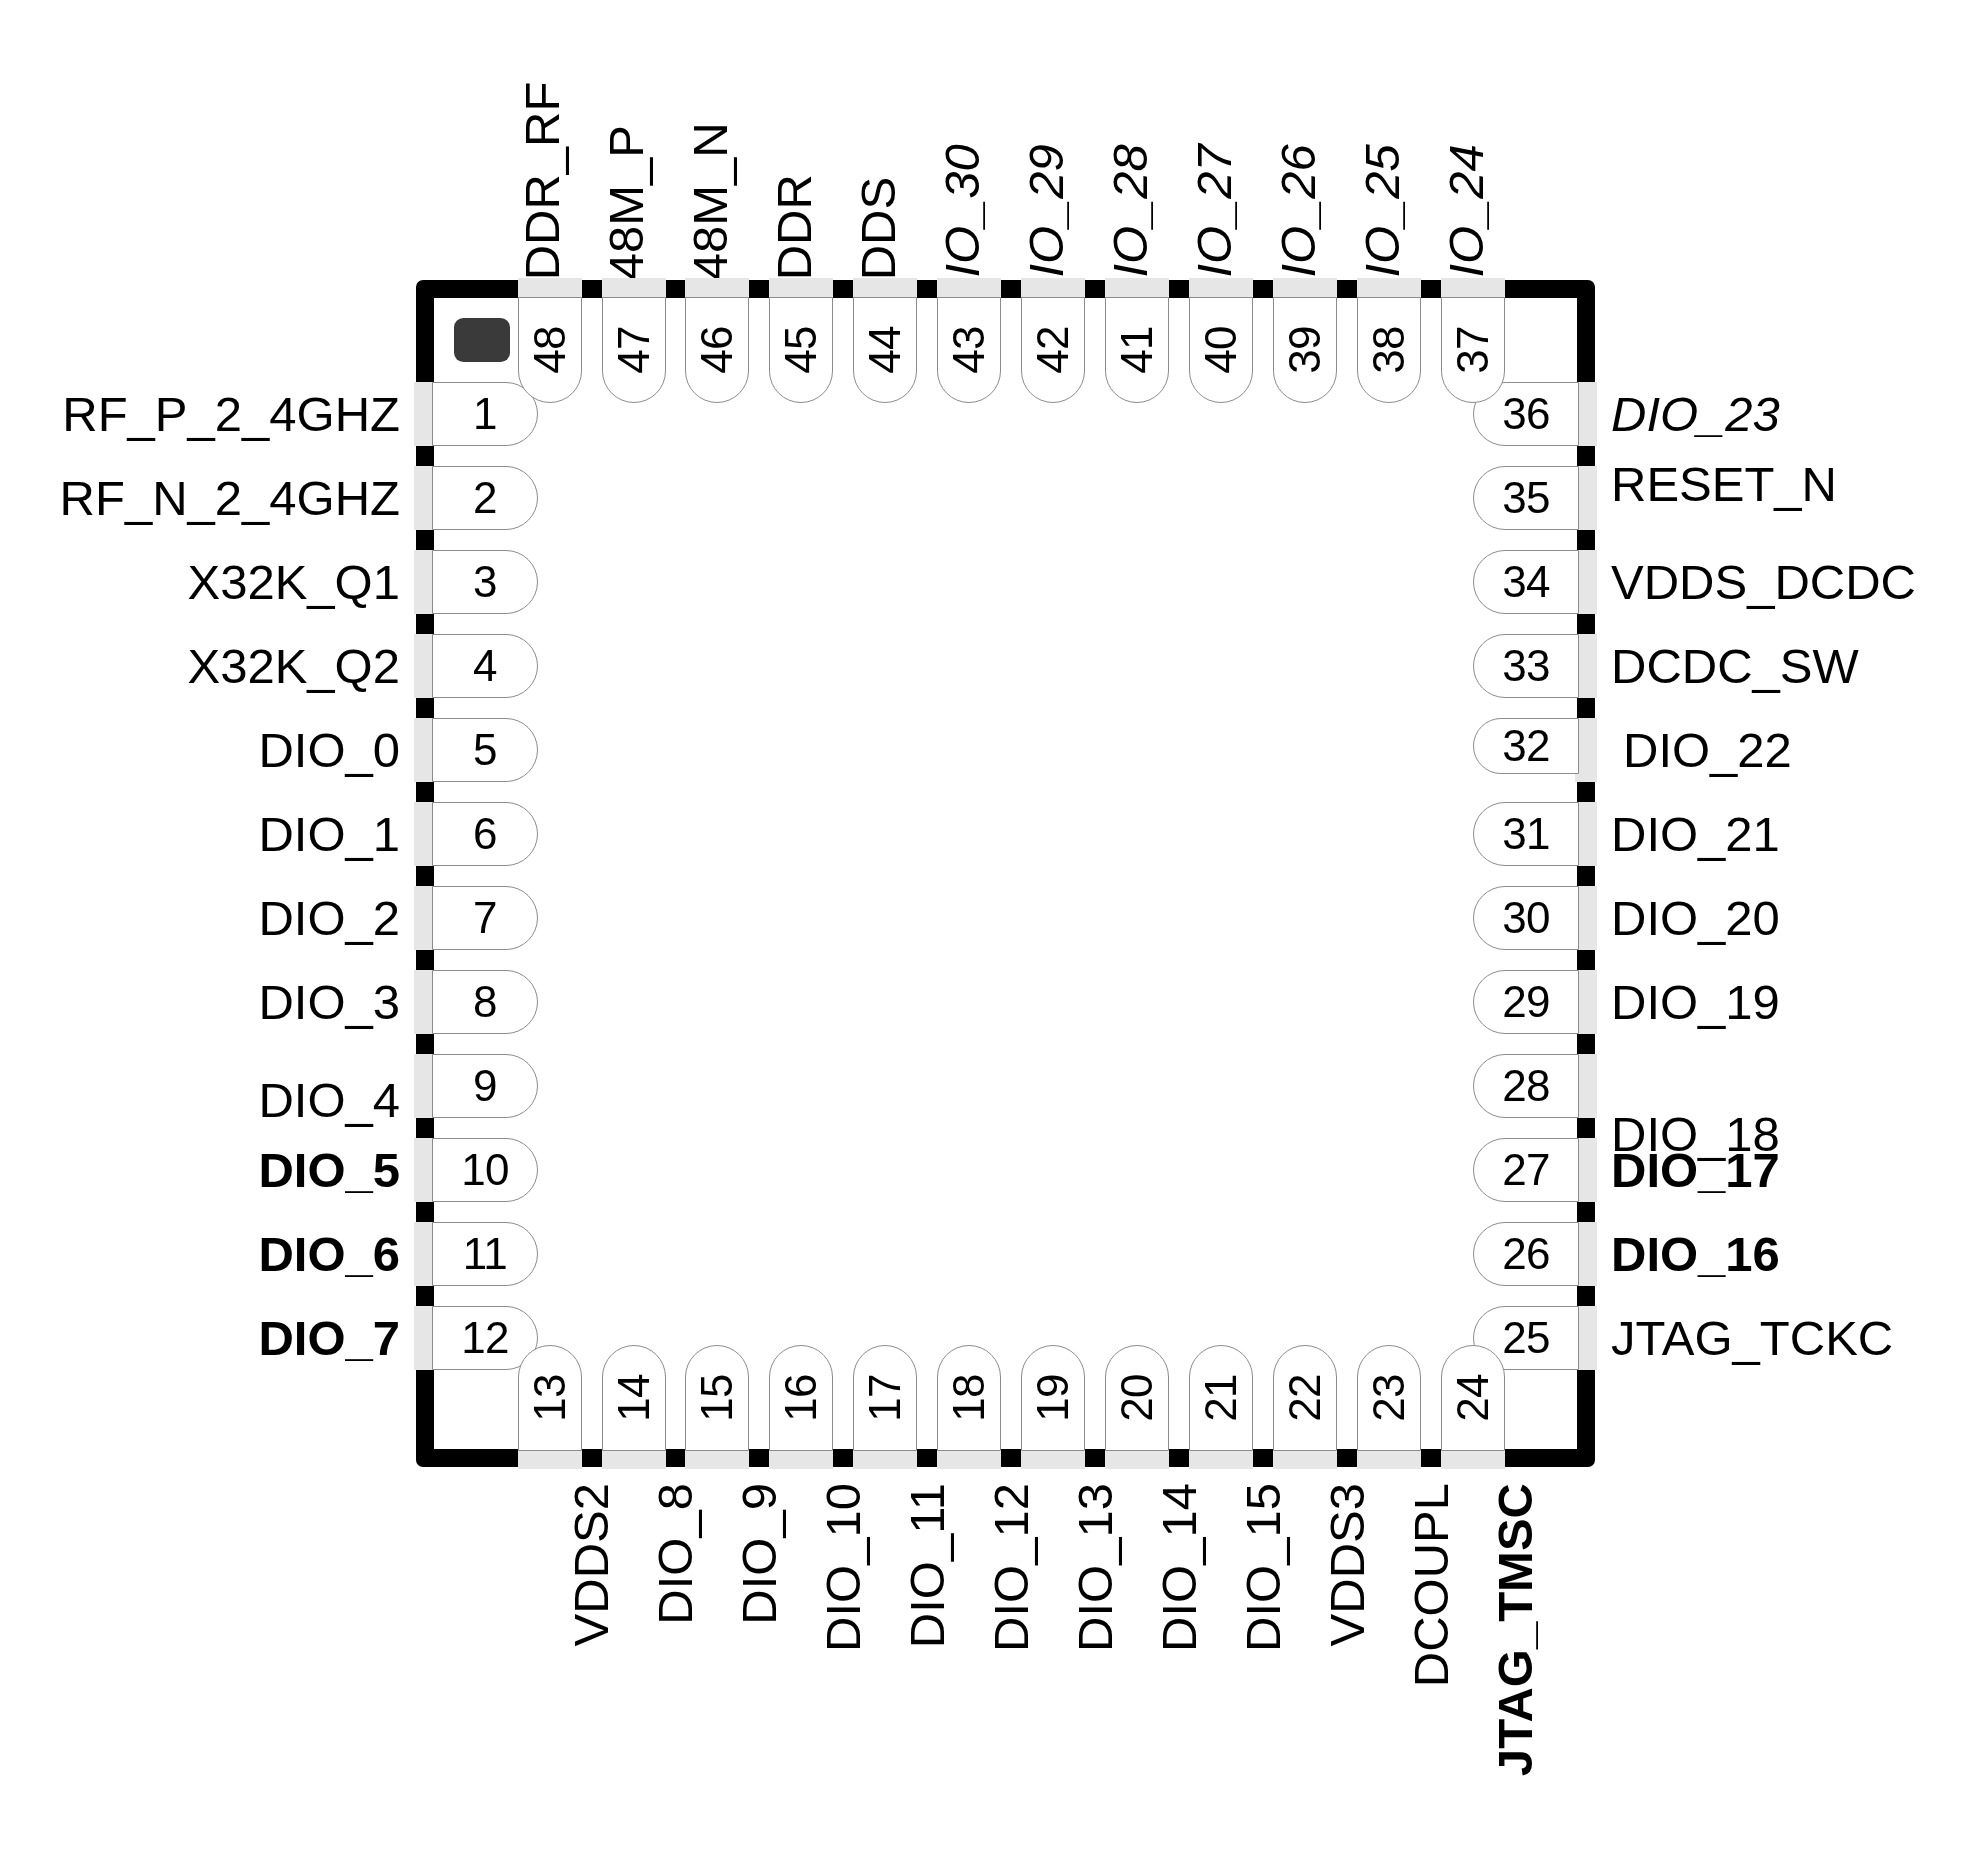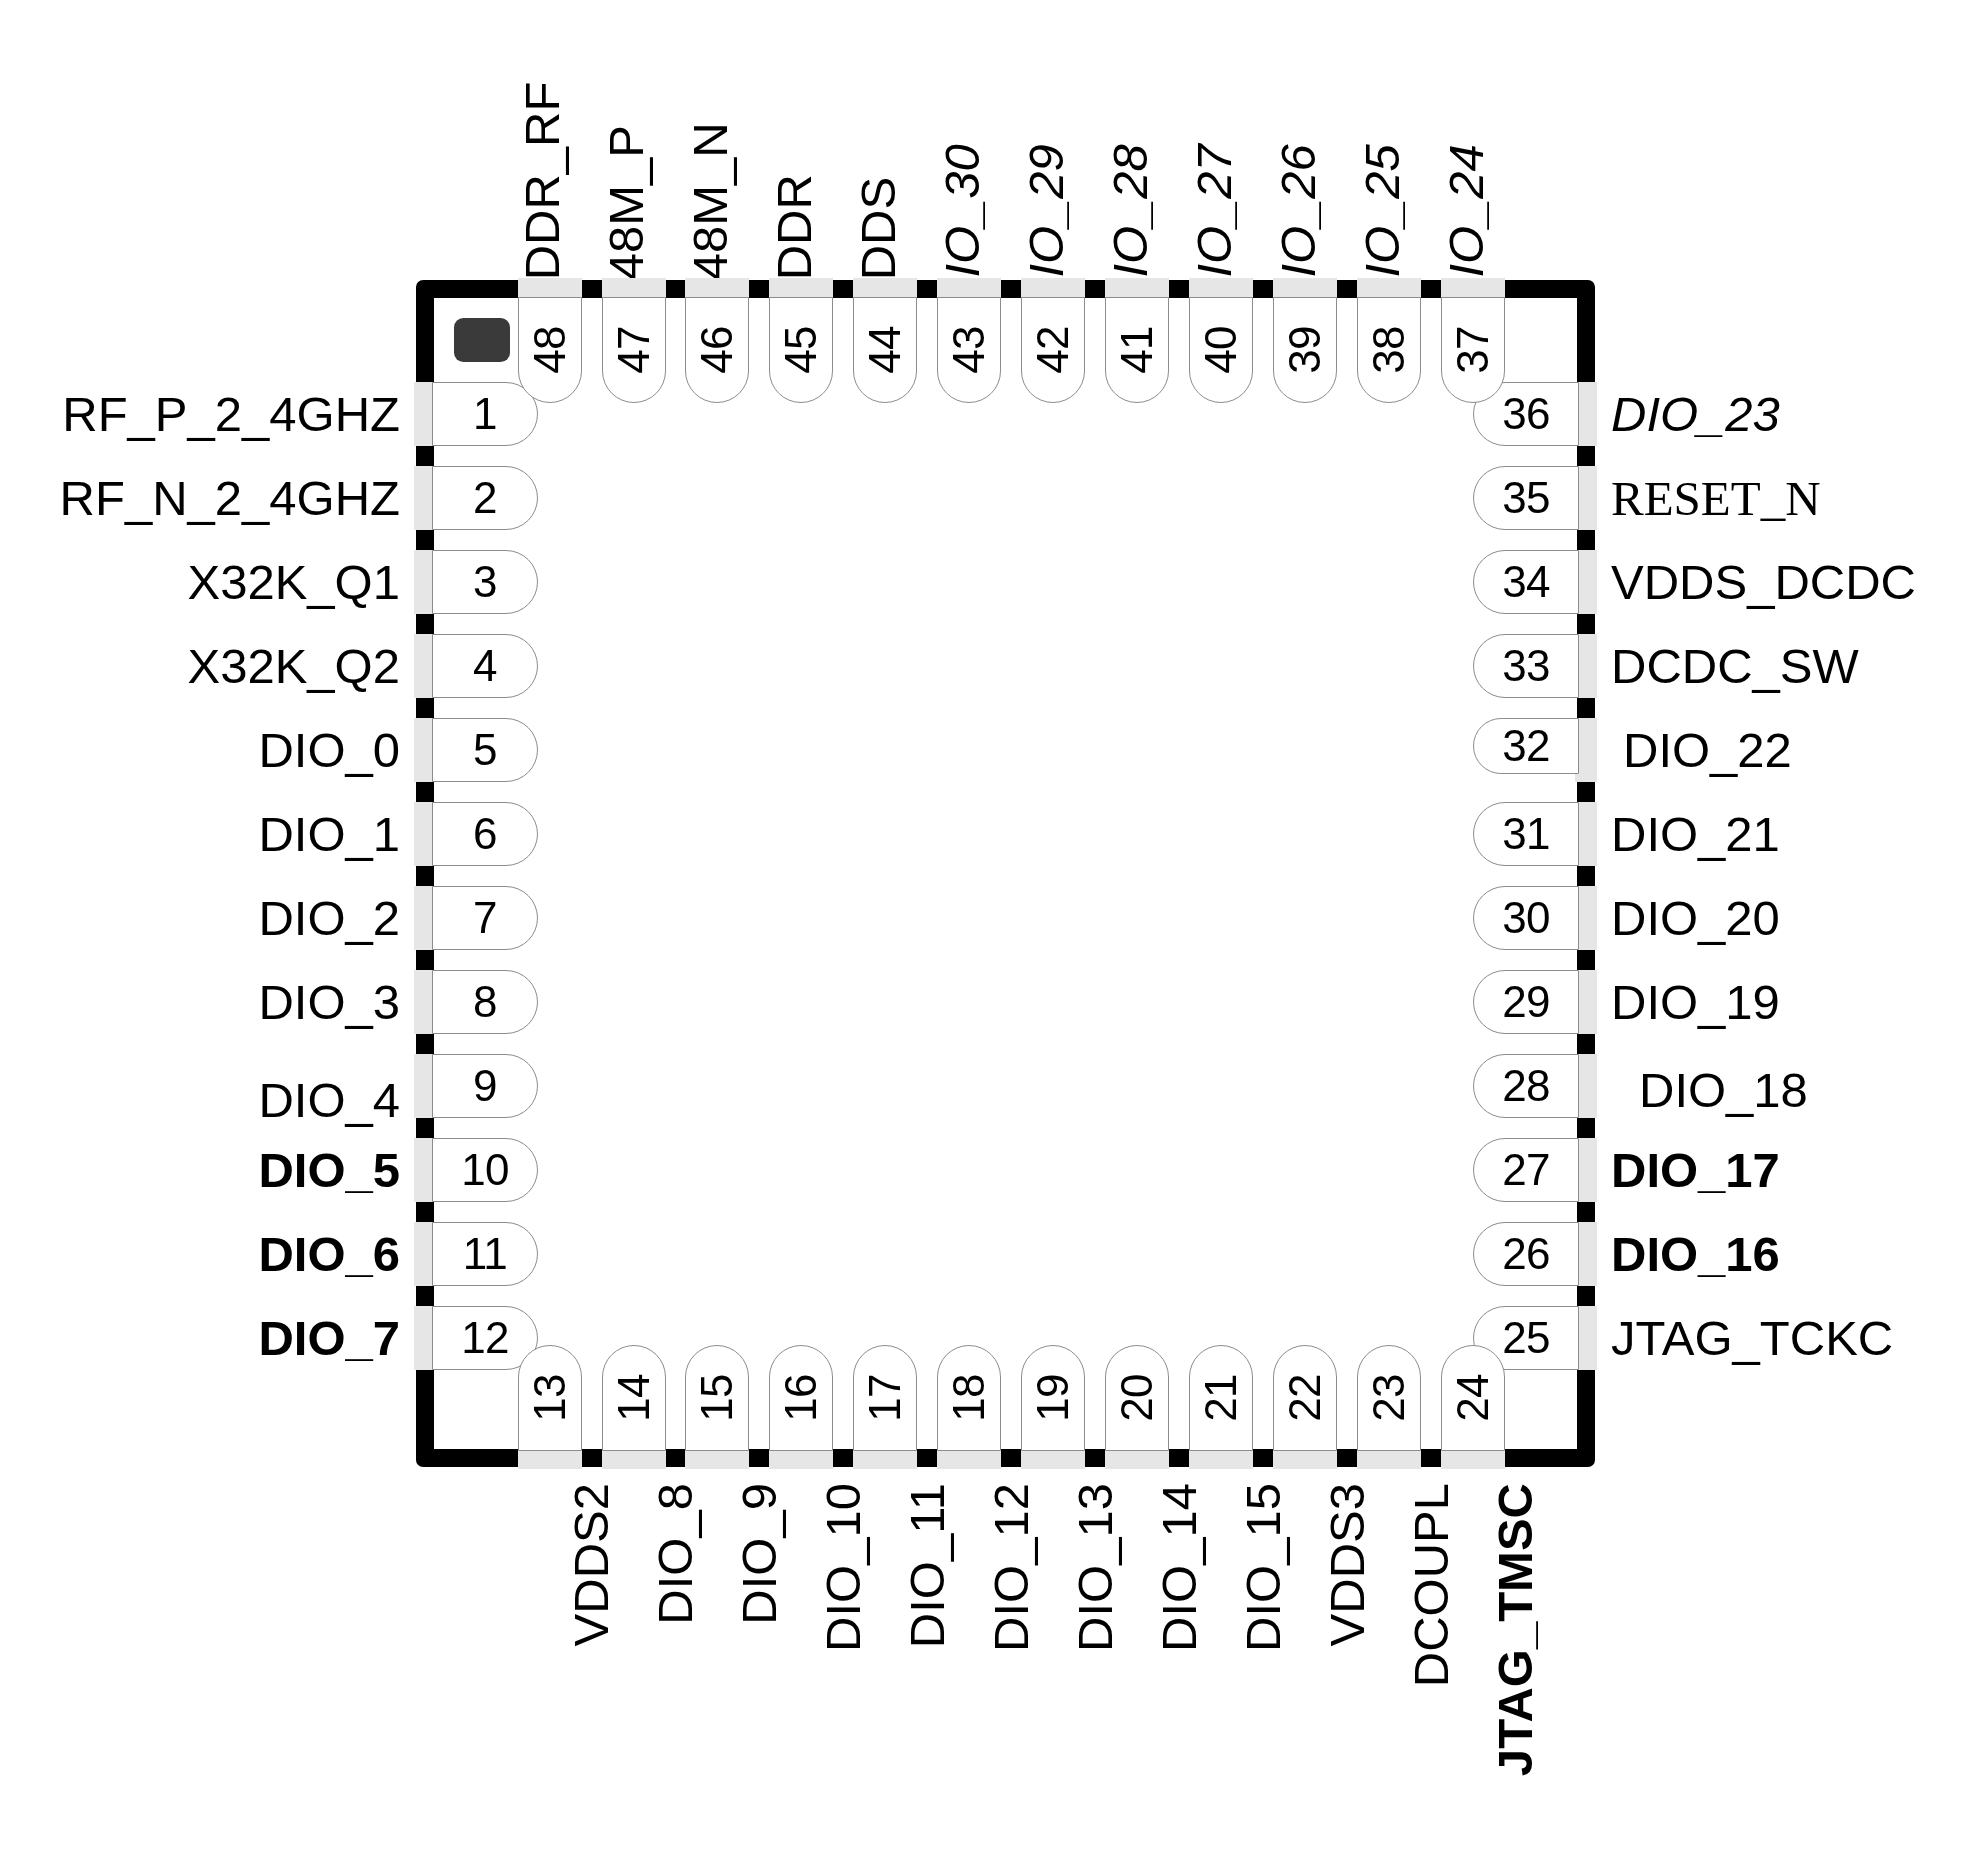--- a/index.html
+++ b/index.html
@@ -123,21 +123,21 @@
       <div class="lbl side-l b" style="right: 1575px; top: 1338px; text-align: right;">DIO_7</div>
       <div class="pad" style="left: 1575px; top: 382px; width: 22px; height: 64px;"></div>
       <div class="pill right" style="left: 1473px; top: 382px; width: 106px; height: 64px;">
         <span>36</span>
       </div>
       <div class="lbl side-r i" style="left: 1611px; top: 414px;">DIO_23</div>
       <div class="pad" style="left: 1575px; top: 466px; width: 22px; height: 64px;"></div>
       <div class="pill right" style="left: 1473px; top: 466px; width: 106px; height: 64px;">
         <span>35</span>
       </div>
-      <div class="lbl side-r" style="left: 1611px; top: 498px; font-family: Liberation Serif, serif;">RESET_N</div>
+      <div class="lbl side-r" style="left: 1611px; top: 484px;">RESET_N</div>
       <div class="pad" style="left: 1575px; top: 550px; width: 22px; height: 64px;"></div>
       <div class="pill right" style="left: 1473px; top: 550px; width: 106px; height: 64px;">
         <span>34</span>
       </div>
       <div class="lbl side-r" style="left: 1611px; top: 582px;">VDDS_DCDC</div>
       <div class="pad" style="left: 1575px; top: 634px; width: 22px; height: 64px;"></div>
       <div class="pill right" style="left: 1473px; top: 634px; width: 106px; height: 64px;">
         <span>33</span>
       </div>
       <div class="lbl side-r" style="left: 1611px; top: 666px;">DCDC_SW</div>
@@ -158,21 +158,21 @@
       <div class="lbl side-r" style="left: 1611px; top: 918px;">DIO_20</div>
       <div class="pad" style="left: 1575px; top: 970px; width: 22px; height: 64px;"></div>
       <div class="pill right" style="left: 1473px; top: 970px; width: 106px; height: 64px;">
         <span>29</span>
       </div>
       <div class="lbl side-r" style="left: 1611px; top: 1002px;">DIO_19</div>
       <div class="pad" style="left: 1575px; top: 1054px; width: 22px; height: 64px;"></div>
       <div class="pill right" style="left: 1473px; top: 1054px; width: 106px; height: 64px;">
         <span>28</span>
       </div>
-      <div class="lbl side-r" style="left: 1611px; top: 1090px; margin-left: 28px;">DIO_18</div>
+      <div class="lbl side-r" style="left: 1611px; top: 1134px;">DIO_18</div>
       <div class="pad" style="left: 1575px; top: 1138px; width: 22px; height: 64px;"></div>
       <div class="pill right" style="left: 1473px; top: 1138px; width: 106px; height: 64px;">
         <span>27</span>
       </div>
       <div class="lbl side-r b" style="left: 1611px; top: 1170px;">DIO_17</div>
       <div class="pad" style="left: 1575px; top: 1222px; width: 22px; height: 64px;"></div>
       <div class="pill right" style="left: 1473px; top: 1222px; width: 106px; height: 64px;">
         <span>26</span>
       </div>
       <div class="lbl side-r b" style="left: 1611px; top: 1254px;">DIO_16</div>

